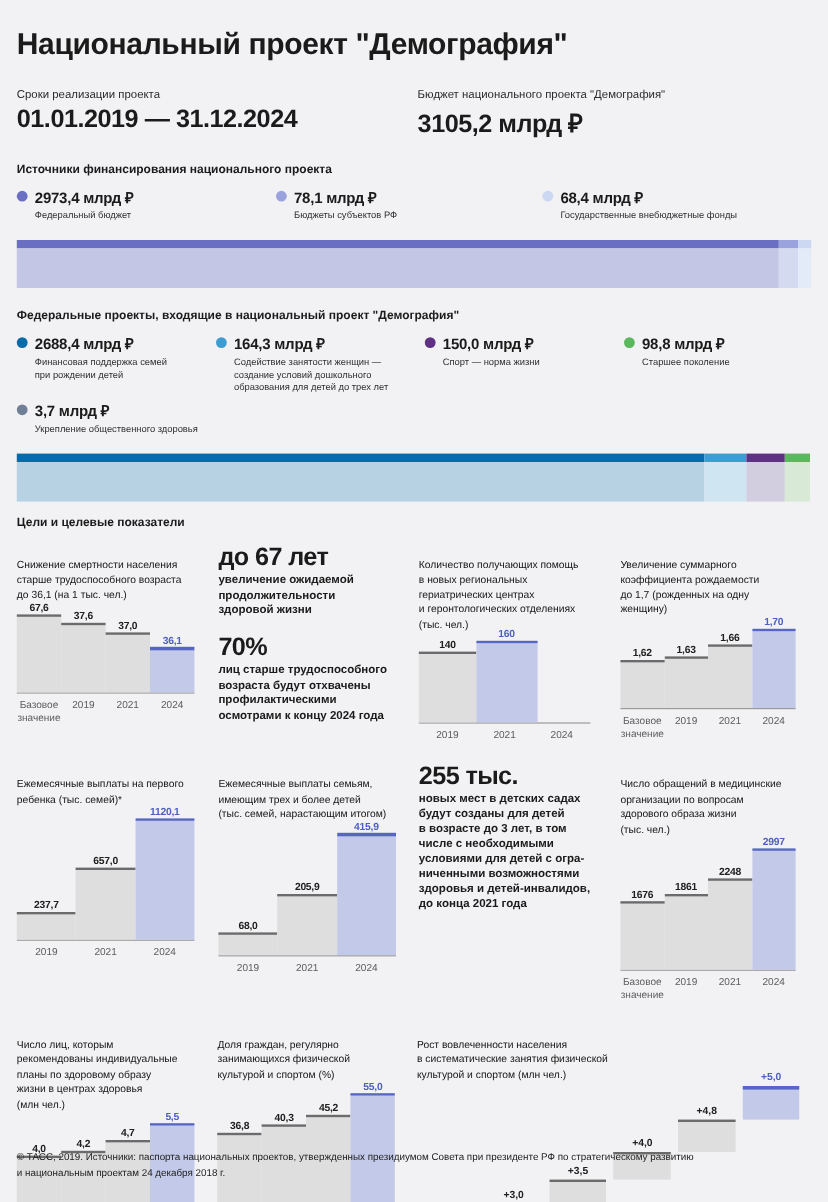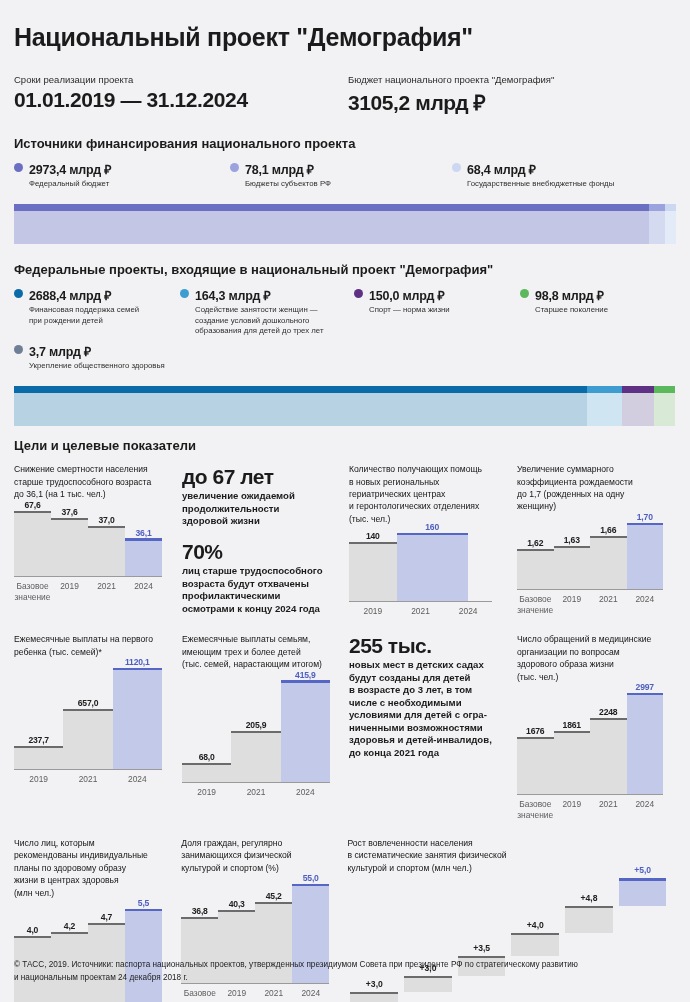--- a/index.html
+++ b/index.html
@@ -18,41 +18,41 @@
     font-size: 25px; font-weight: bold; letter-spacing: -0.3px;
     padding-top: 24px; line-height: 1.1;
   }
   .hdr-row { display: flex; margin-top: 22px; }
   .hdr-col-a { width: 334px; }
   .hdr-col-b { width: 320px; }
   .hdr-lbl { font-size: 9.5px; color: #2b2b2b; margin-bottom: 3px; }
   .hdr-val { font-size: 21px; font-weight: bold; letter-spacing: -0.4px; }
 
   
-  .sect-head { font-size: 13px; font-weight: bold; color: #1b1b1b; }
+  .sect-head { font-size: 10px; font-weight: bold; color: #1b1b1b; }
 
   
   .legend { display: flex; flex-wrap: wrap; margin-top: 9px; }
   .leg-item { display: flex; align-items: flex-start; }
   .dot { width: 9px; height: 9px; border-radius: 50%; margin-top: 3px; margin-right: 6px; flex: none; }
   .leg-val { font-size: 12.5px; font-weight: bold; line-height: 1.15; letter-spacing: -0.2px; }
   .leg-desc { font-size: 7.8px; color: #2f2f2f; line-height: 1.35; margin-top: 1px; }
 
   
   .stack { display: flex; height: 40px; margin-top: 10px; }
   .stack .seg { height: 100%; position: relative; }
   .stack .seg i { display: block; height: 7px; width: 100%; }
   .stack .seg b { display: block; height: 33px; width: 100%; }
 
   
   .goals { margin-top: 12px; }
   .grow { display: flex; }
   .cell { position: relative; }
   .cap {
-    font-size: 8.6px; line-height: 1.45; color: #151515;
+    font-size: 8.6px; line-height: 1.45; color: #151515; margin-top: 13px;
   }
   .bigstat-num { font-size: 21px; font-weight: bold; letter-spacing: -0.5px; line-height: 1; }
   .bigstat-txt { font-size: 9.6px; font-weight: bold; line-height: 1.3; margin-top: 3px; }
 
   
   .chart { position: relative; }
   .bars { display: flex; align-items: flex-end; position: relative; }
   .bar { position: relative; }
   .bar .fill { width: 100%; background: #dedede; position: absolute; bottom: 0; left: 0; }
   .bar .cap-line { position: absolute; left: 0; width: 100%; height: 2px; background: #6b6b6b; }
@@ -253,21 +253,21 @@
     </div>
     <div class="cell" style="width:168px">
             <div class="chart">
       <div class="cap">Количество получающих помощь<br>в новых региональных<br>гериатрических центрах<br>и геронтологических отделениях<br>(тыс. чел.)</div>
       <div class="bars" style="width:143px;height:70px;margin-top:6px">
                 <div class="bar" style="width:47.666666666666664px;height:70px">
       <div class="fill" style="height:57.647058823529406px"></div>
       <div class="cap-line" style="bottom:57.647058823529406px"></div>
       <div class="vlabel" style="bottom:60.647058823529406px">140</div>
     </div>
-                <div class="bar hi" style="width:71px;height:70px">
+                <div class="bar hi" style="width:51px;height:70px">
       <div class="fill" style="height:65.88235294117646px"></div>
       <div class="cap-line" style="bottom:65.88235294117646px"></div>
       <div class="vlabel" style="bottom:68.88235294117646px">160</div>
     </div>
               </div>
       <div class="axis-line" style="width:143px"></div>
       <div class="xticks" style="width:143px">
                 <div class="xtick" style="width:47.666666666666664px">2019</div>
                 <div class="xtick" style="width:47.666666666666664px">2021</div>
                 <div class="xtick" style="width:47.666666666666664px">2024</div>

